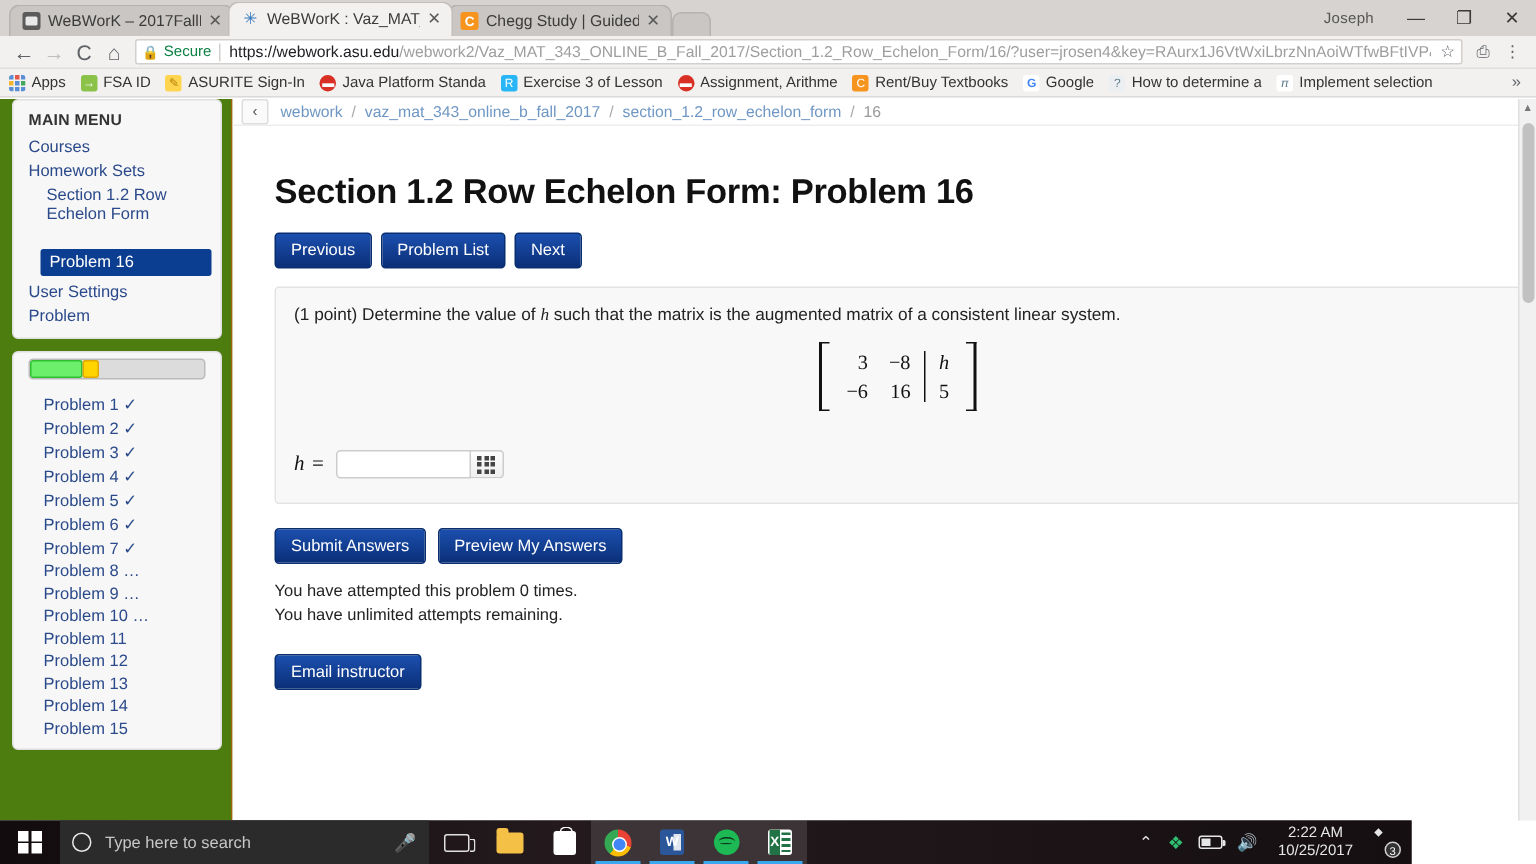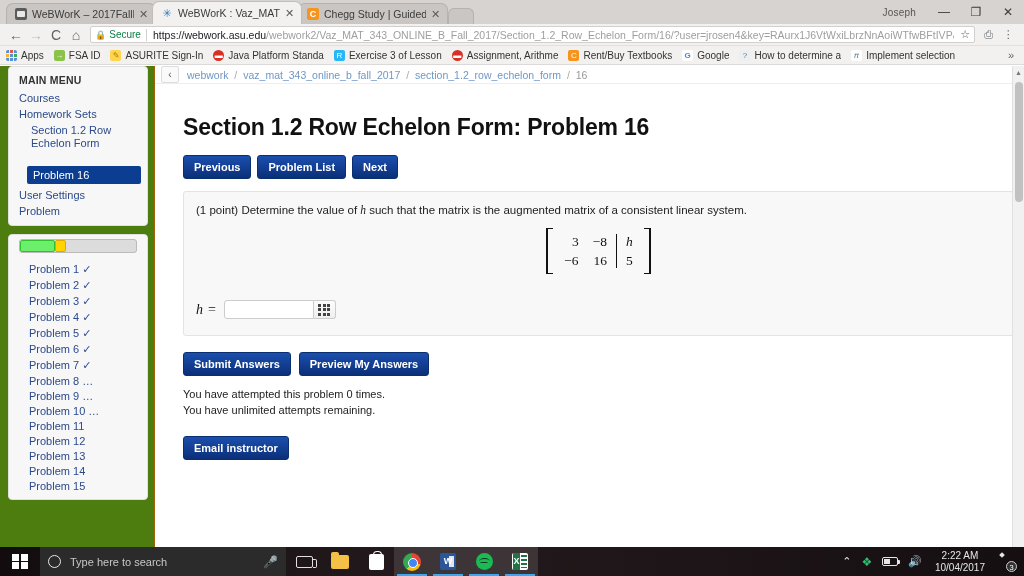--- a/index.html
+++ b/index.html
@@ -193,21 +193,21 @@
 
   .page-body { padding: 18px 10px 0 28px; }
   h1.page-title {
     font-size: 23px; font-weight: bold; color: #111; margin: 12px 0 14px 0;
     letter-spacing: -.2px; font-family: "Liberation Sans", sans-serif;
   }
   .nav-buttons { display: flex; gap: 6px; margin-bottom: 12px; }
   .btn {
     background: #0b3d91; color: #fff; border: 1px solid #092f70;
     font-size: 11px; padding: 5px 10px; border-radius: 3px; cursor: pointer;
-    font-family: "Liberation Sans", sans-serif; line-height: 12px; font-weight: bold;
+    font-family: "Liberation Sans", sans-serif; line-height: 12px;
   }
   .btn.grad {
     background: linear-gradient(#1b4fae, #0b2f78);
   }
   .problem-box {
     border: 1px solid #e3e3e3; background: #f8f8f8; border-radius: 3px;
     padding: 12px 12px 16px 12px; margin-bottom: 16px;
   }
   .problem-text { font-size: 11.5px; color: #222; margin: 0 0 4px 0; }
   .problem-text i { font-family: "Liberation Serif", serif; font-style: italic; }
@@ -270,21 +270,21 @@
     height: 12px; display: flex; align-items: center; justify-content: center;
     font-size: 7px; color: #777;
   }
   .sb-thumb {
     position: absolute; left: 2px; top: 16px; width: 8px; height: 120px;
     background: #c1c1c1; border-radius: 4px;
   }
 
   
   .taskbar {
-    position: absolute; left: 0; bottom: 0; width: 1024px; height: 29px;
+    position: absolute; left: 0; bottom: 0; width: 941px; height: 29px;
     background: #1a1215; display: flex; align-items: center;
     background-image: linear-gradient(90deg, #120c0e 0%, #241a1d 40%, #150f11 100%);
   }
   .start-btn {
     width: 40px; height: 29px; display: flex; align-items: center; justify-content: center;
   }
   .win-logo {
     display: grid; grid-template-columns: 7px 7px; grid-template-rows: 7px 7px;
     gap: 1.5px;
   }
@@ -678,21 +678,21 @@
       <span class="tray-icon">⌃</span>
       <span class="tray-icon dropbox-ico">❖</span>
       <span class="tray-icon">
           <span class="battery">
             <i></i>
           </span>
         </span>
       <span class="tray-icon">🔊</span>
       <span class="tray-clock">
         <div>2:22 AM</div>
-        <div>10/04/2017</div>
+        <div>10/25/2017</div>
       </span>
       <span class="notif">
         <span class="notif-box"></span>
         <span class="notif-badge">3</span>
       </span>
     </div>
   </div>
 
 </div>
 

